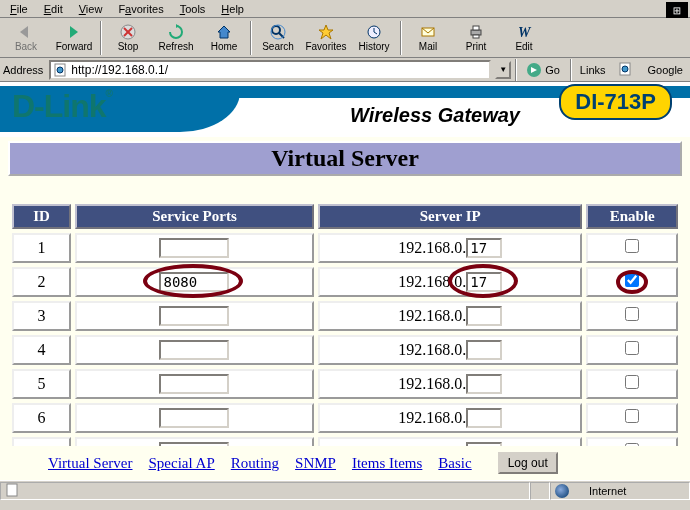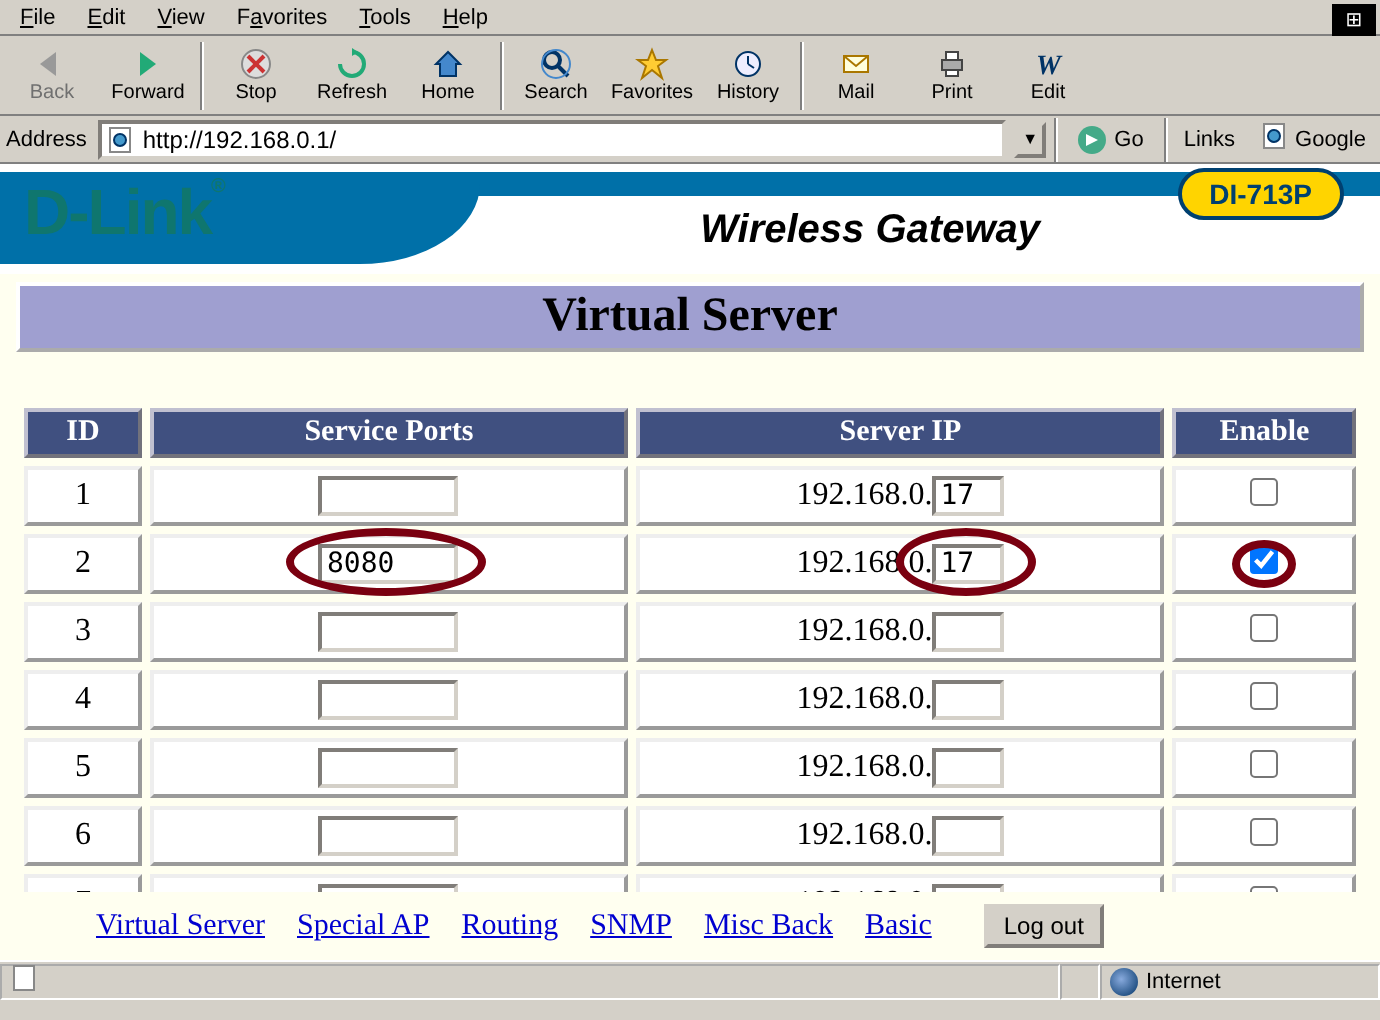--- a/index.html
+++ b/index.html
@@ -98,21 +98,21 @@
 .go-btn {
   display:flex; align-items:center; gap:4px;
   padding: 1px 6px;
 }
 .go-arrow {
   width:14px; height:14px; border-radius:50%;
   background:#4a8; display:flex; align-items:center; justify-content:center;
 }
 .vsepbar { width:1px; height:22px; border-left:1px solid #808080; border-right:1px solid #fff;}
 .links-label { padding: 0 4px; }
-.links-google { display:flex; align-items:center; gap:4px; padding:0 4px;}
+.links-google { display:flex; align-items:center; gap:16px; padding:0 4px;}
 
 
 .page-area {
   background: #fdfbd5; 
   background: #fffff0;
   height: 398px;
   overflow: auto;
   position: relative;
 }
 .dlink-header {
@@ -153,21 +153,21 @@
   font-style: italic;
   font-size: 20px;
 }
 .model-badge {
   position:absolute;
   right:18px; top:2px;
   background:#ffd400;
   color:#004070;
   font-family: Arial Black, Arial, sans-serif;
   font-weight:900;
-  font-size:14px;
+  font-size:22px;
   padding:3px 14px;
   border-radius: 16px;
   border: 2px solid #004070;
 }
 
 .router-body {
   padding: 0 8px 30px 8px;
 }
 .page-title {
   border: 2px outset #fff;
@@ -272,21 +272,21 @@
   border-top:1px solid #fff;
   display:flex;
   align-items:center;
 }
 .status-pane {
   border: 1px inset #fff;
   height:18px;
   display:flex;
   align-items:center;
   padding: 0 4px;
-  gap:4px;
+  gap:20px;
   font-size:11px;
 }
 .status-main { flex:1; }
 .globe-ico { width:14px; height:14px; background: radial-gradient(circle at 40% 40%, #8ad, #036); border-radius:50%; }
 </style>
 </head>
 <body>
 
 <div class="menubar">
   <div class="menu-item"><span class="ul">F</span><span>ile</span></div>
@@ -507,21 +507,21 @@
             <td class="col-en" style="position: relative;"><input type="checkbox" class="chk" style=""></td>
           </tr>
         </tbody>
     </table>
 
     <div class="bottom-nav">
       <a>Virtual Server</a>
       <a>Special AP</a>
       <a>Routing</a>
       <a>SNMP</a>
-      <a>Misc Back</a>
+      <a>Items Items</a>
       <a>Basic</a>
       <button class="logout-btn">Log out</button>
     </div>
   </div>
 </div>
 
 <div class="statusbar">
   <div class="status-pane status-main">
     <span>
       <svg width="14" height="14">

